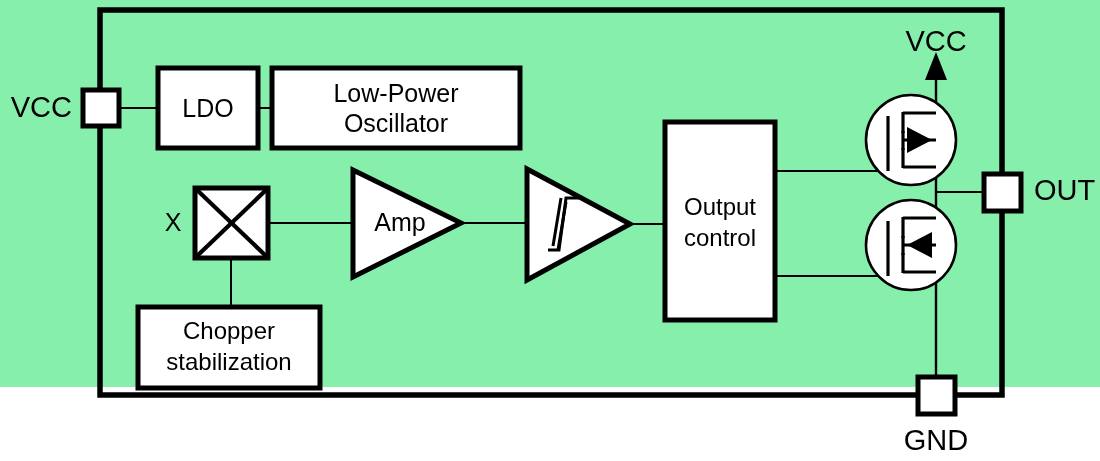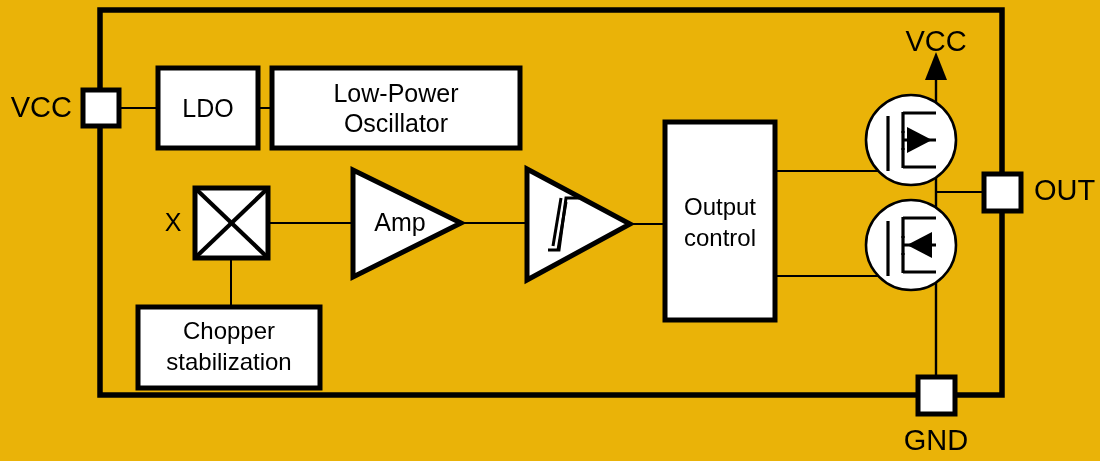--- a/index.html
+++ b/index.html
@@ -9,22 +9,22 @@
   }
   body {
     width: 1100px;
     height: 461px;
     font-family: "Liberation Sans", sans-serif;
     overflow: hidden;
   }
   #diagram-root {
     position: relative;
     width: 1100px;
-    height: 461px;
-    background: #eab308;
+    height: 387px;
+    background: #86efac;
     text-align: right;
   }
   svg.diagram {
     display: block;
     width: 1100px;
     height: 461px;
   }
   .wire {
     stroke: #000000;
     stroke-width: 2.4;

